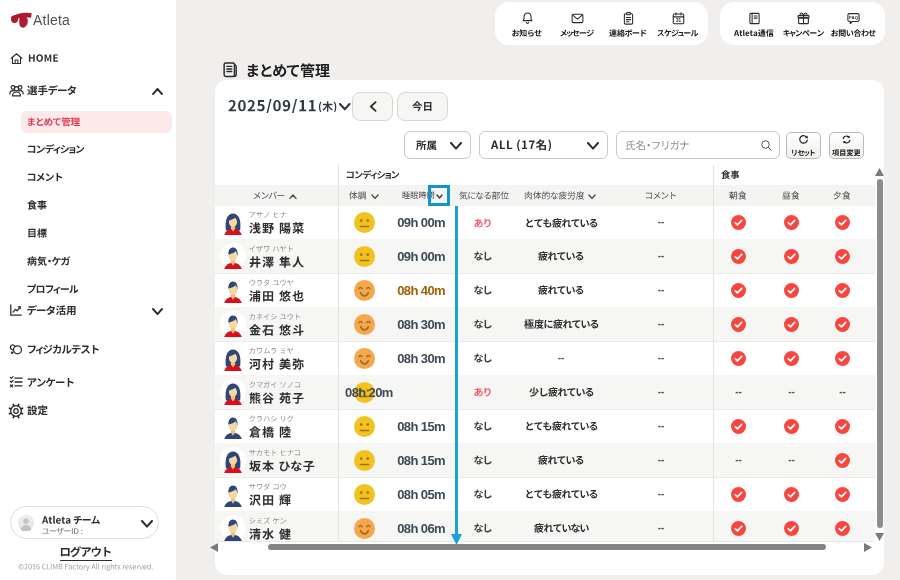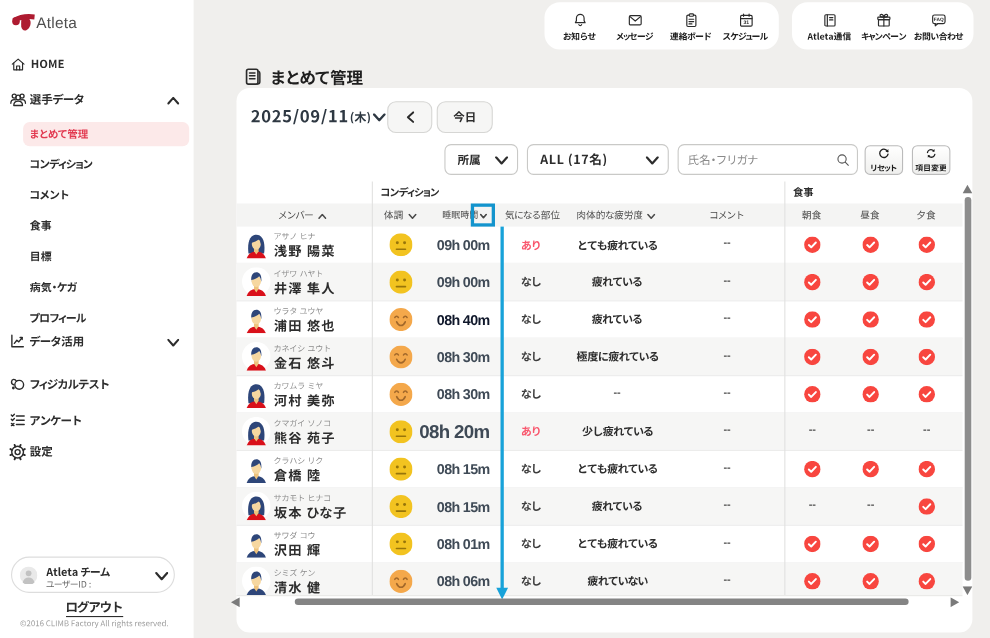--- a/index.html
+++ b/index.html
@@ -715,21 +715,21 @@
       <path transform="translate(109.2,0)" d="M8 -78V8H20V2H80V8H92V-78ZM20 -10V-33H43V-10ZM80 -10H55V-33H80ZM20 -45V-67H43V-45ZM80 -45H55V-67H80Z"></path>
       <path transform="translate(250.2,0)" d="M69 -18C76 -11 83 -1 86 5L97 -1C94 -8 86 -17 79 -23ZM16 -22C14 -13 10 -6 3 -1L13 6C20 0 24 -9 27 -18ZM59 -85C55 -76 50 -68 44 -62V-72H32V-32H44V-55C45 -53 47 -51 48 -50C50 -52 52 -54 54 -56C56 -51 59 -47 62 -43C57 -40 51 -37 44 -35C46 -33 49 -29 51 -26C48 -28 45 -29 43 -30L35 -22L40 -20H30V-6C30 4 33 7 45 7C48 7 58 7 60 7C70 7 73 4 74 -9C71 -10 66 -12 64 -13C63 -4 63 -3 59 -3C57 -3 49 -3 47 -3C42 -3 42 -4 42 -6V-19C46 -16 51 -13 54 -10L62 -19C59 -21 56 -23 52 -25C59 -28 65 -31 70 -35C75 -30 82 -26 91 -24C92 -27 96 -31 98 -34C90 -36 84 -39 78 -43C83 -49 86 -56 89 -64H96V-74H67C68 -77 69 -79 70 -82ZM76 -64C75 -59 73 -55 70 -51C67 -55 64 -59 62 -64ZM25 -85C20 -74 11 -64 2 -58C4 -55 7 -50 9 -48C11 -50 13 -52 16 -54V-27H27V-67C30 -72 33 -76 36 -81Z"></path>
       <path transform="translate(359.4,0)" d="M20 -78V-51L2 -45L6 -34L20 -39V-12C20 3 25 7 42 7C47 7 69 7 74 7C90 7 94 2 96 -15C93 -16 88 -18 85 -20C84 -6 82 -4 73 -4C68 -4 47 -4 42 -4C33 -4 31 -5 31 -12V-43L47 -48V-14H59V-51L77 -57C76 -45 76 -38 75 -34C74 -30 72 -30 70 -30C69 -30 65 -30 62 -30C63 -27 64 -22 65 -19C69 -19 74 -19 77 -20C81 -21 84 -24 86 -29C88 -35 88 -47 88 -65L89 -68L81 -71L78 -70L77 -69L59 -63V-85H47V-59L31 -54V-78Z"></path>
     </svg>
   </div>
 <svg style="position:absolute;left:354px;top:279.875px" width="21" height="21" viewBox="0 0 21 21">
     <circle cx="10.5" cy="10.5" r="10.5" fill="#f4a84b"></circle>
     <path d="M4.9 8.7c.7-1.6 2.6-1.6 3.3 0M12.8 8.7c.7-1.6 2.6-1.6 3.3 0" stroke="#a2682a" stroke-width="1.4" stroke-linecap="round" fill="none"></path>
     <path d="M6.6 12.6c.9 2.2 2.2 3.3 3.9 3.3s3-1.1 3.9-3.3" stroke="#a2682a" stroke-width="1.5" stroke-linecap="round" fill="none"></path>
   </svg>
-<div style="position:absolute;left:345px;top:283.9px;width:100px;text-align:right;font-size:13px;font-weight:bold;color:#0f172a;line-height:13px;letter-spacing:-0.6px">08h 40m</div>
+<div style="position:absolute;left:345px;top:283.9px;width:100px;text-align:right;font-size:13px;font-weight:bold;color:#a16207;line-height:13px;letter-spacing:-0.6px">08h 40m</div>
 <div style="position:absolute;left:474.0px;top:285.4px;line-height:0;">
     <svg class="t" width="18.0" height="10" viewBox="0 -88 180.0 100" fill="#3d3d3d">
       <path transform="translate(-5,0)" d="M88 -44 95 -55C90 -58 77 -65 70 -68L64 -58C71 -55 82 -49 88 -44ZM60 -16V-14C60 -9 58 -5 51 -5C45 -5 42 -8 42 -11C42 -15 46 -17 52 -17C54 -17 57 -17 60 -16ZM71 -49H58L59 -27C57 -27 55 -27 52 -27C38 -27 30 -20 30 -10C30 1 40 6 52 6C67 6 72 -1 72 -10V-11C77 -8 82 -4 85 0L92 -11C87 -16 80 -21 71 -24L71 -37C70 -41 70 -45 71 -49ZM47 -80 33 -82C33 -77 32 -71 31 -65C28 -65 25 -65 22 -65C18 -65 13 -65 8 -66L9 -54C14 -54 18 -54 22 -54L27 -54C22 -43 14 -28 6 -18L19 -12C27 -23 35 -41 40 -55C47 -56 53 -57 58 -58L57 -70C53 -69 48 -68 44 -67Z"></path>
       <path transform="translate(85,0)" d="M37 -79 21 -80C22 -76 22 -71 22 -66C22 -57 21 -31 21 -18C21 -1 32 7 48 7C71 7 85 -7 92 -16L83 -27C75 -16 65 -7 48 -7C41 -7 35 -10 35 -20C35 -33 35 -55 36 -66C36 -70 36 -75 37 -79Z"></path>
     </svg>
   </div>
 <div style="position:absolute;left:538.0px;top:285.4px;line-height:0;">
     <svg class="t" width="46.0" height="10" viewBox="0 -88 460.0 100" fill="#2d2d2d">
       <path transform="translate(0,0)" d="M96 -77H61V-85H48V-77H17V-50C16 -55 14 -62 12 -67L3 -64C6 -57 8 -49 8 -44L17 -48V-44L17 -36C11 -34 6 -31 2 -29L5 -18L16 -25C14 -15 11 -6 5 1C7 3 12 7 13 9C26 -5 28 -28 28 -44V-67H96ZM83 -58H69V-65H58V-58H34V-38C34 -26 34 -9 23 3C26 4 30 8 32 10C35 6 37 3 39 -1C41 2 43 6 44 9C52 7 60 4 66 -1C72 4 80 7 89 9C90 6 93 1 96 -1C88 -2 80 -5 75 -8C81 -15 86 -24 89 -36L82 -38L80 -38H69V-48H80C80 -45 79 -42 78 -40L88 -39C90 -43 92 -50 94 -57L86 -58L84 -58ZM39 -1C42 -9 44 -19 45 -28H46C49 -20 52 -14 57 -8C52 -5 46 -2 39 -1ZM45 -38V-48H58V-38H45ZM66 -15C62 -19 59 -23 57 -28H75C72 -23 69 -19 66 -15Z"></path>
       <path transform="translate(95,0)" d="M27 -72 27 -64C22 -64 18 -63 15 -63C12 -63 9 -63 6 -63L8 -50L26 -53L26 -46C20 -37 10 -24 4 -17L12 -6C16 -11 20 -18 25 -24L24 -2C24 -1 24 3 24 5H38C37 3 37 -1 37 -3C36 -12 36 -20 36 -29L37 -37C45 -46 56 -55 63 -55C67 -55 70 -52 70 -48C70 -38 66 -24 66 -13C66 -3 71 2 79 2C87 2 93 -1 98 -5L96 -19C91 -15 87 -12 83 -12C80 -12 79 -14 79 -17C79 -27 82 -42 82 -52C82 -60 78 -67 67 -67C57 -67 46 -59 38 -52L38 -54C40 -57 42 -60 43 -62L39 -66C40 -73 41 -78 41 -81L27 -81C27 -78 27 -75 27 -72Z"></path>
@@ -897,21 +897,21 @@
       <path transform="translate(250.2,0)" d="M54 -54V-8C54 4 58 8 69 8C71 8 81 8 84 8C93 8 96 4 98 -9C94 -10 90 -12 87 -14C87 -5 86 -4 83 -4C80 -4 72 -4 70 -4C66 -4 66 -4 66 -8V-43H80V-27C80 -26 79 -26 78 -26C77 -26 73 -26 70 -26C71 -23 72 -18 73 -15C79 -15 84 -15 87 -17C90 -19 91 -22 91 -27V-54ZM26 -42H39C37 -36 36 -31 33 -27C30 -30 25 -32 22 -35C23 -37 24 -39 26 -42ZM62 -85V-77H38V-85H27V-77H6V-66H27V-59L22 -61C18 -48 10 -37 1 -29C4 -28 9 -24 11 -21C12 -23 14 -24 15 -26C19 -24 24 -20 27 -17C21 -10 14 -4 5 0C8 2 12 7 14 9C32 0 46 -19 52 -49L45 -52L43 -52H31L33 -58L33 -58H38V-66H62V-58H74V-66H95V-77H74V-85Z"></path>
       <path transform="translate(359.4,0)" d="M14 -79V-67H64C60 -64 55 -60 50 -57H44V-41H4V-29H44V-5C44 -3 43 -3 41 -3C39 -3 31 -3 24 -3C26 0 28 6 29 9C38 9 45 9 50 7C55 5 56 2 56 -5V-29H96V-41H56V-48C68 -54 80 -64 88 -73L79 -80L77 -79Z"></path>
     </svg>
   </div>
 <svg style="position:absolute;left:354px;top:381.725px" width="21" height="21" viewBox="0 0 21 21">
     <circle cx="10.5" cy="10.5" r="10.5" fill="#f2c320"></circle>
     <circle cx="7.2" cy="8.6" r="1.35" fill="#97750a"></circle>
     <circle cx="13.8" cy="8.6" r="1.35" fill="#97750a"></circle>
     <path d="M6.4 14.6h8.2" stroke="#97750a" stroke-width="1.5" stroke-linecap="round"></path>
   </svg>
-<div style="position:absolute;left:345px;top:385.7px;width:100px;text-align:right;font-size:17px;font-weight:bold;color:#3f4a56;line-height:13px;letter-spacing:-0.6px">08h 20m</div>
+<div style="position:absolute;left:345px;top:385.7px;width:100px;text-align:left;font-size:13px;font-weight:bold;color:#3f4a56;line-height:13px;letter-spacing:-0.6px">08h 20m</div>
 <div style="position:absolute;left:474.0px;top:387.2px;line-height:0;">
     <svg class="t" width="18.0" height="10" viewBox="0 -88 180.0 100" fill="#f9576d">
       <path transform="translate(-5,0)" d="M75 -55 63 -58C63 -56 62 -54 62 -52H60C55 -52 50 -51 45 -50L46 -59C58 -60 72 -61 81 -62L81 -74C70 -72 59 -70 47 -70L48 -75C49 -77 49 -78 50 -80L37 -81C37 -79 36 -77 36 -75L36 -69H32C26 -69 17 -70 13 -71L14 -59C18 -59 26 -59 31 -59H35C34 -54 34 -50 34 -46C20 -39 9 -26 9 -13C9 -3 15 1 23 1C28 1 33 0 38 -3L39 2L51 -2C50 -4 49 -7 49 -9C56 -16 64 -26 70 -40C76 -37 80 -32 80 -26C80 -16 72 -6 53 -4L60 6C84 3 92 -11 92 -25C92 -37 85 -46 73 -50ZM58 -42C55 -33 51 -27 46 -22C45 -28 45 -33 45 -39V-39C49 -40 53 -41 58 -42ZM36 -14C32 -12 28 -11 26 -11C22 -11 21 -12 21 -16C21 -21 26 -29 33 -34C34 -27 34 -20 36 -14Z"></path>
       <path transform="translate(85,0)" d="M36 -80 22 -81C22 -78 22 -74 22 -70C20 -60 19 -48 19 -38C19 -32 20 -26 20 -22L32 -22C32 -27 32 -30 32 -33C32 -46 43 -64 54 -64C63 -64 68 -55 68 -40C68 -16 52 -8 30 -5L38 6C64 2 82 -12 82 -40C82 -62 71 -76 57 -76C46 -76 37 -67 32 -60C33 -65 35 -75 36 -80Z"></path>
     </svg>
   </div>
 <div style="position:absolute;left:528.5px;top:387.2px;line-height:0;">
     <svg class="t" width="65.0" height="10" viewBox="0 -88 650.0 100" fill="#2d2d2d">
       <path transform="translate(0,0)" d="M44 -85V-36C44 -35 43 -34 42 -34C40 -34 33 -34 28 -35C30 -31 32 -26 32 -22C40 -22 46 -23 51 -24C55 -26 56 -30 56 -36V-85ZM66 -68C74 -58 82 -44 85 -34L98 -41C94 -50 85 -64 77 -74ZM70 -43C62 -16 44 -6 11 -3C13 0 16 6 17 9C53 4 73 -8 83 -39ZM21 -72C18 -62 11 -48 3 -40C6 -39 11 -36 14 -33C22 -42 30 -57 34 -69Z"></path>
       <path transform="translate(95,0)" d="M37 -79 21 -80C22 -76 22 -71 22 -66C22 -57 21 -31 21 -18C21 -1 32 7 48 7C71 7 85 -7 92 -16L83 -27C75 -16 65 -7 48 -7C41 -7 35 -10 35 -20C35 -33 35 -55 36 -66C36 -70 36 -75 37 -79Z"></path>
@@ -1071,21 +1071,21 @@
       <path transform="translate(109.2,0)" d="M8 -78V8H20V2H80V8H92V-78ZM20 -10V-33H43V-10ZM80 -10H55V-33H80ZM20 -45V-67H43V-45ZM80 -45H55V-67H80Z"></path>
       <path transform="translate(250.2,0)" d="M4 -76C6 -69 8 -59 8 -53L16 -55C16 -61 14 -71 12 -78ZM46 -50V-19H64V-14H42L42 -19L35 -17V-40H43V-51H28V-84H18V-51H4V-40H10C10 -22 9 -8 2 0C5 2 8 6 10 9C18 -2 20 -19 20 -40H25V-13L21 -12L24 -1L42 -9V-4H64V9H75V-4H97V-14H75V-19H93V-50H75V-55H93V-64H75V-71H64V-64H45V-55H64V-50ZM56 -31H64V-26H56ZM75 -31H83V-26H75ZM56 -43H64V-38H56ZM75 -43H83V-38H75ZM34 -79C33 -72 30 -61 28 -55L36 -53C38 -59 41 -68 43 -76V-66H53V-74H86V-66H96V-83H43V-76Z"></path>
     </svg>
   </div>
 <svg style="position:absolute;left:354px;top:483.575px" width="21" height="21" viewBox="0 0 21 21">
     <circle cx="10.5" cy="10.5" r="10.5" fill="#f2c320"></circle>
     <circle cx="7.2" cy="8.6" r="1.35" fill="#97750a"></circle>
     <circle cx="13.8" cy="8.6" r="1.35" fill="#97750a"></circle>
     <path d="M6.4 14.6h8.2" stroke="#97750a" stroke-width="1.5" stroke-linecap="round"></path>
   </svg>
-<div style="position:absolute;left:345px;top:487.6px;width:100px;text-align:right;font-size:13px;font-weight:bold;color:#3f4a56;line-height:13px;letter-spacing:-0.6px">08h 01m</div>
+<div style="position:absolute;left:345px;top:487.6px;width:100px;text-align:right;font-size:13px;font-weight:bold;color:#3f4a56;line-height:13px;letter-spacing:-0.6px">08h 05m</div>
 <div style="position:absolute;left:474.0px;top:489.1px;line-height:0;">
     <svg class="t" width="18.0" height="10" viewBox="0 -88 180.0 100" fill="#3d3d3d">
       <path transform="translate(-5,0)" d="M88 -44 95 -55C90 -58 77 -65 70 -68L64 -58C71 -55 82 -49 88 -44ZM60 -16V-14C60 -9 58 -5 51 -5C45 -5 42 -8 42 -11C42 -15 46 -17 52 -17C54 -17 57 -17 60 -16ZM71 -49H58L59 -27C57 -27 55 -27 52 -27C38 -27 30 -20 30 -10C30 1 40 6 52 6C67 6 72 -1 72 -10V-11C77 -8 82 -4 85 0L92 -11C87 -16 80 -21 71 -24L71 -37C70 -41 70 -45 71 -49ZM47 -80 33 -82C33 -77 32 -71 31 -65C28 -65 25 -65 22 -65C18 -65 13 -65 8 -66L9 -54C14 -54 18 -54 22 -54L27 -54C22 -43 14 -28 6 -18L19 -12C27 -23 35 -41 40 -55C47 -56 53 -57 58 -58L57 -70C53 -69 48 -68 44 -67Z"></path>
       <path transform="translate(85,0)" d="M37 -79 21 -80C22 -76 22 -71 22 -66C22 -57 21 -31 21 -18C21 -1 32 7 48 7C71 7 85 -7 92 -16L83 -27C75 -16 65 -7 48 -7C41 -7 35 -10 35 -20C35 -33 35 -55 36 -66C36 -70 36 -75 37 -79Z"></path>
     </svg>
   </div>
 <div style="position:absolute;left:524.5px;top:489.1px;line-height:0;">
     <svg class="t" width="73.0" height="10" viewBox="0 -88 730.0 100" fill="#2d2d2d">
       <path transform="translate(-5,0)" d="M33 -80 20 -75C25 -64 30 -53 34 -45C25 -38 18 -30 18 -18C18 -1 33 4 53 4C66 4 76 3 85 2L85 -13C76 -10 63 -9 52 -9C38 -9 32 -13 32 -20C32 -27 37 -33 46 -38C55 -44 67 -50 73 -53C77 -55 80 -56 83 -58L76 -70C74 -68 71 -66 67 -64C62 -61 54 -57 46 -52C42 -60 37 -69 33 -80Z"></path>
       <path transform="translate(85,0)" d="M7 -69 8 -55C20 -58 40 -60 50 -61C43 -56 35 -44 35 -30C35 -8 55 3 76 4L80 -9C64 -10 48 -16 48 -33C48 -44 57 -58 69 -61C74 -62 83 -62 88 -62L88 -75C81 -75 70 -74 60 -73C42 -72 25 -70 17 -69C15 -69 11 -69 7 -69Z"></path>

